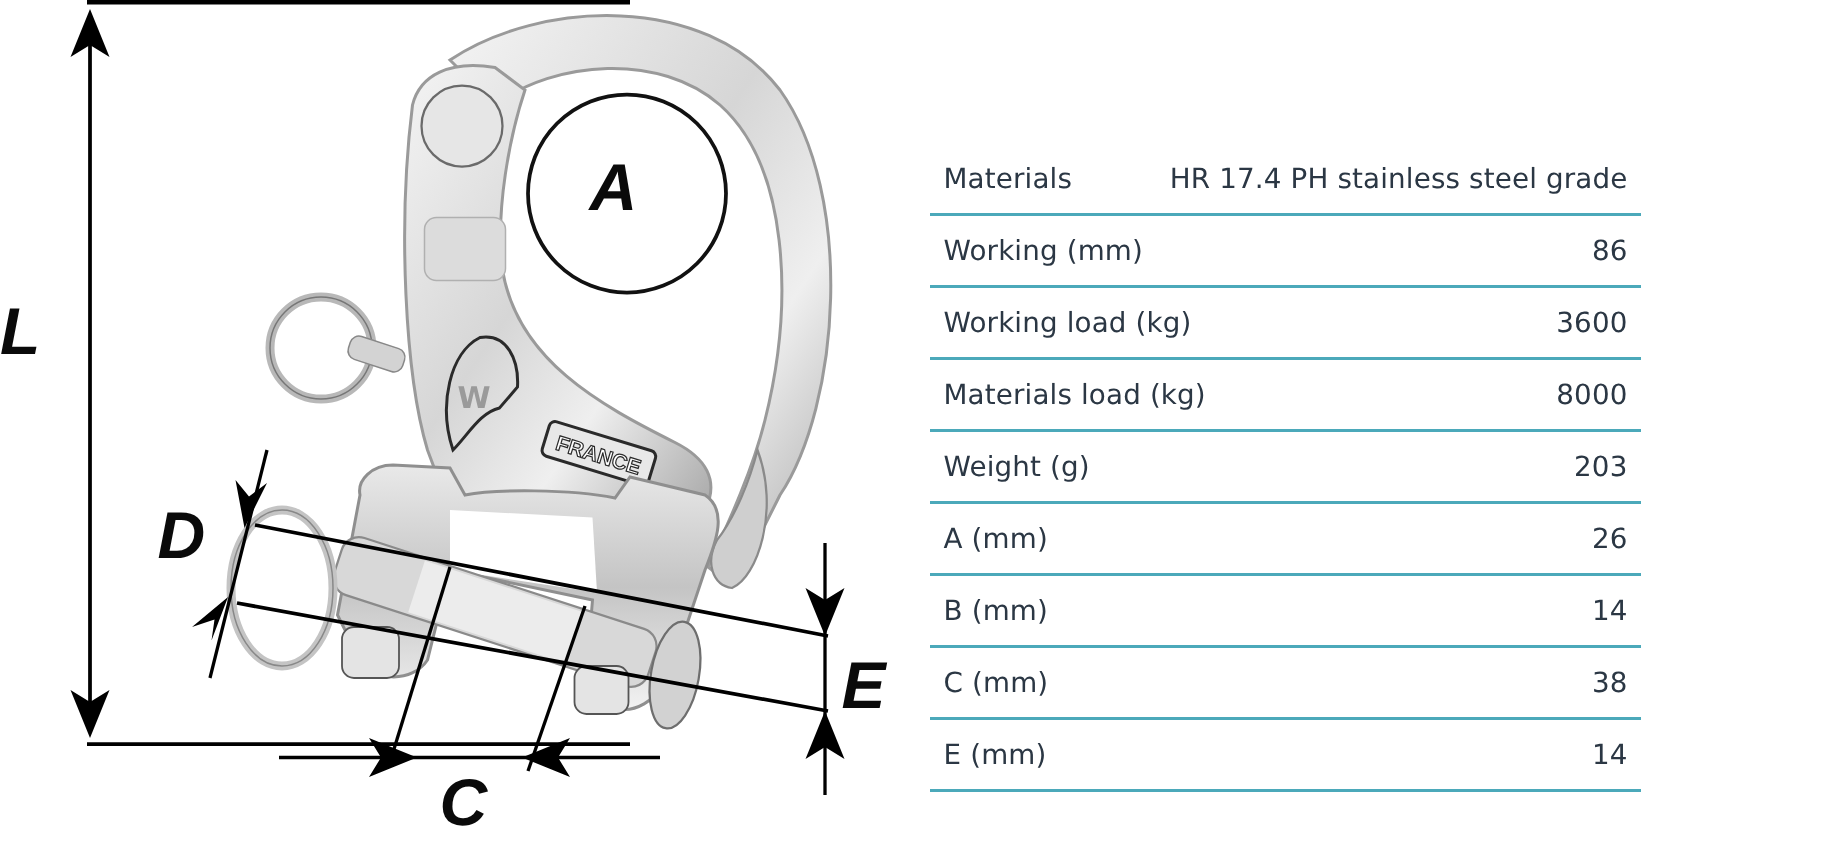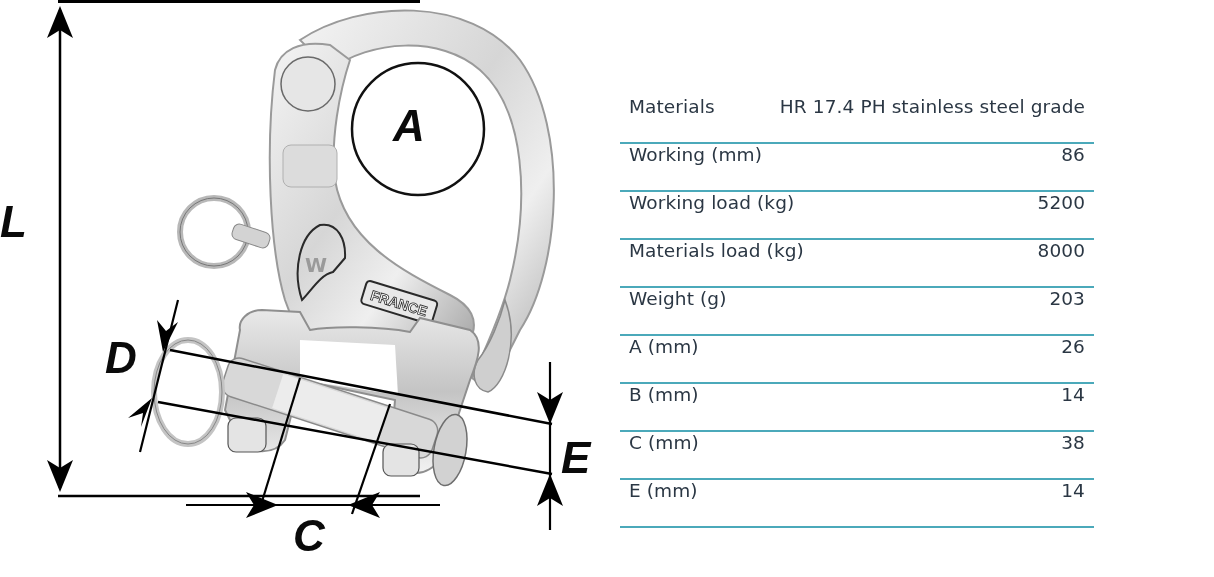--- a/index.html
+++ b/index.html
@@ -1,20 +1,20 @@
 <!DOCTYPE html>
 <html><head>
   <meta charset="utf-8">
   <style>
     html, body { margin: 0; padding: 0; background: #ffffff; }
     body { width: 1214px; height: 577px; position: relative; overflow: hidden; font-family: "DejaVu Sans", sans-serif; }
     .diagram { position: absolute; left: 0; top: 0; width: 600px; height: 577px; }
     .dim-label { position: absolute; font-family: "Liberation Sans", sans-serif; font-weight: bold; font-style: italic; color: #0a0a0a; font-size: 44px; line-height: 1; }
     .spec-table { position: absolute; left: 620px; top: 96px; width: 474px; }
-    .spec-row { height: 46px; border-bottom: 2px solid #4ba9ba; display: flex; align-items: flex-start; justify-content: space-between; padding: 0 9px 0 9px; box-sizing: content-box; }
+    .spec-row { height: 46px; border-bottom: 2px solid #4ba9ba; display: flex; align-items: center; justify-content: space-between; padding: 0 9px 0 9px; box-sizing: content-box; }
     .spec-row:first-child { height: 46px; }
     .spec-label, .spec-value { font-size: 18.5px; color: #2b3744; letter-spacing: 0.1px; white-space: nowrap; }
   </style>
 </head>
 <body>
 
 <div class="diagram">
   <svg width="600" height="577" viewBox="0 0 600 577">
     <defs>
       <linearGradient id="steel" x1="0" y1="0" x2="1" y2="1">
@@ -104,21 +104,21 @@
   <div class="spec-row">
     <span class="spec-label">Materials</span>
     <span class="spec-value">HR 17.4 PH stainless steel grade</span>
   </div>
   <div class="spec-row">
     <span class="spec-label">Working (mm)</span>
     <span class="spec-value">86</span>
   </div>
   <div class="spec-row">
     <span class="spec-label">Working load (kg)</span>
-    <span class="spec-value">5200</span>
+    <span class="spec-value">3600</span>
   </div>
   <div class="spec-row">
     <span class="spec-label">Materials load (kg)</span>
     <span class="spec-value">8000</span>
   </div>
   <div class="spec-row">
     <span class="spec-label">Weight (g)</span>
     <span class="spec-value">203</span>
   </div>
   <div class="spec-row">

